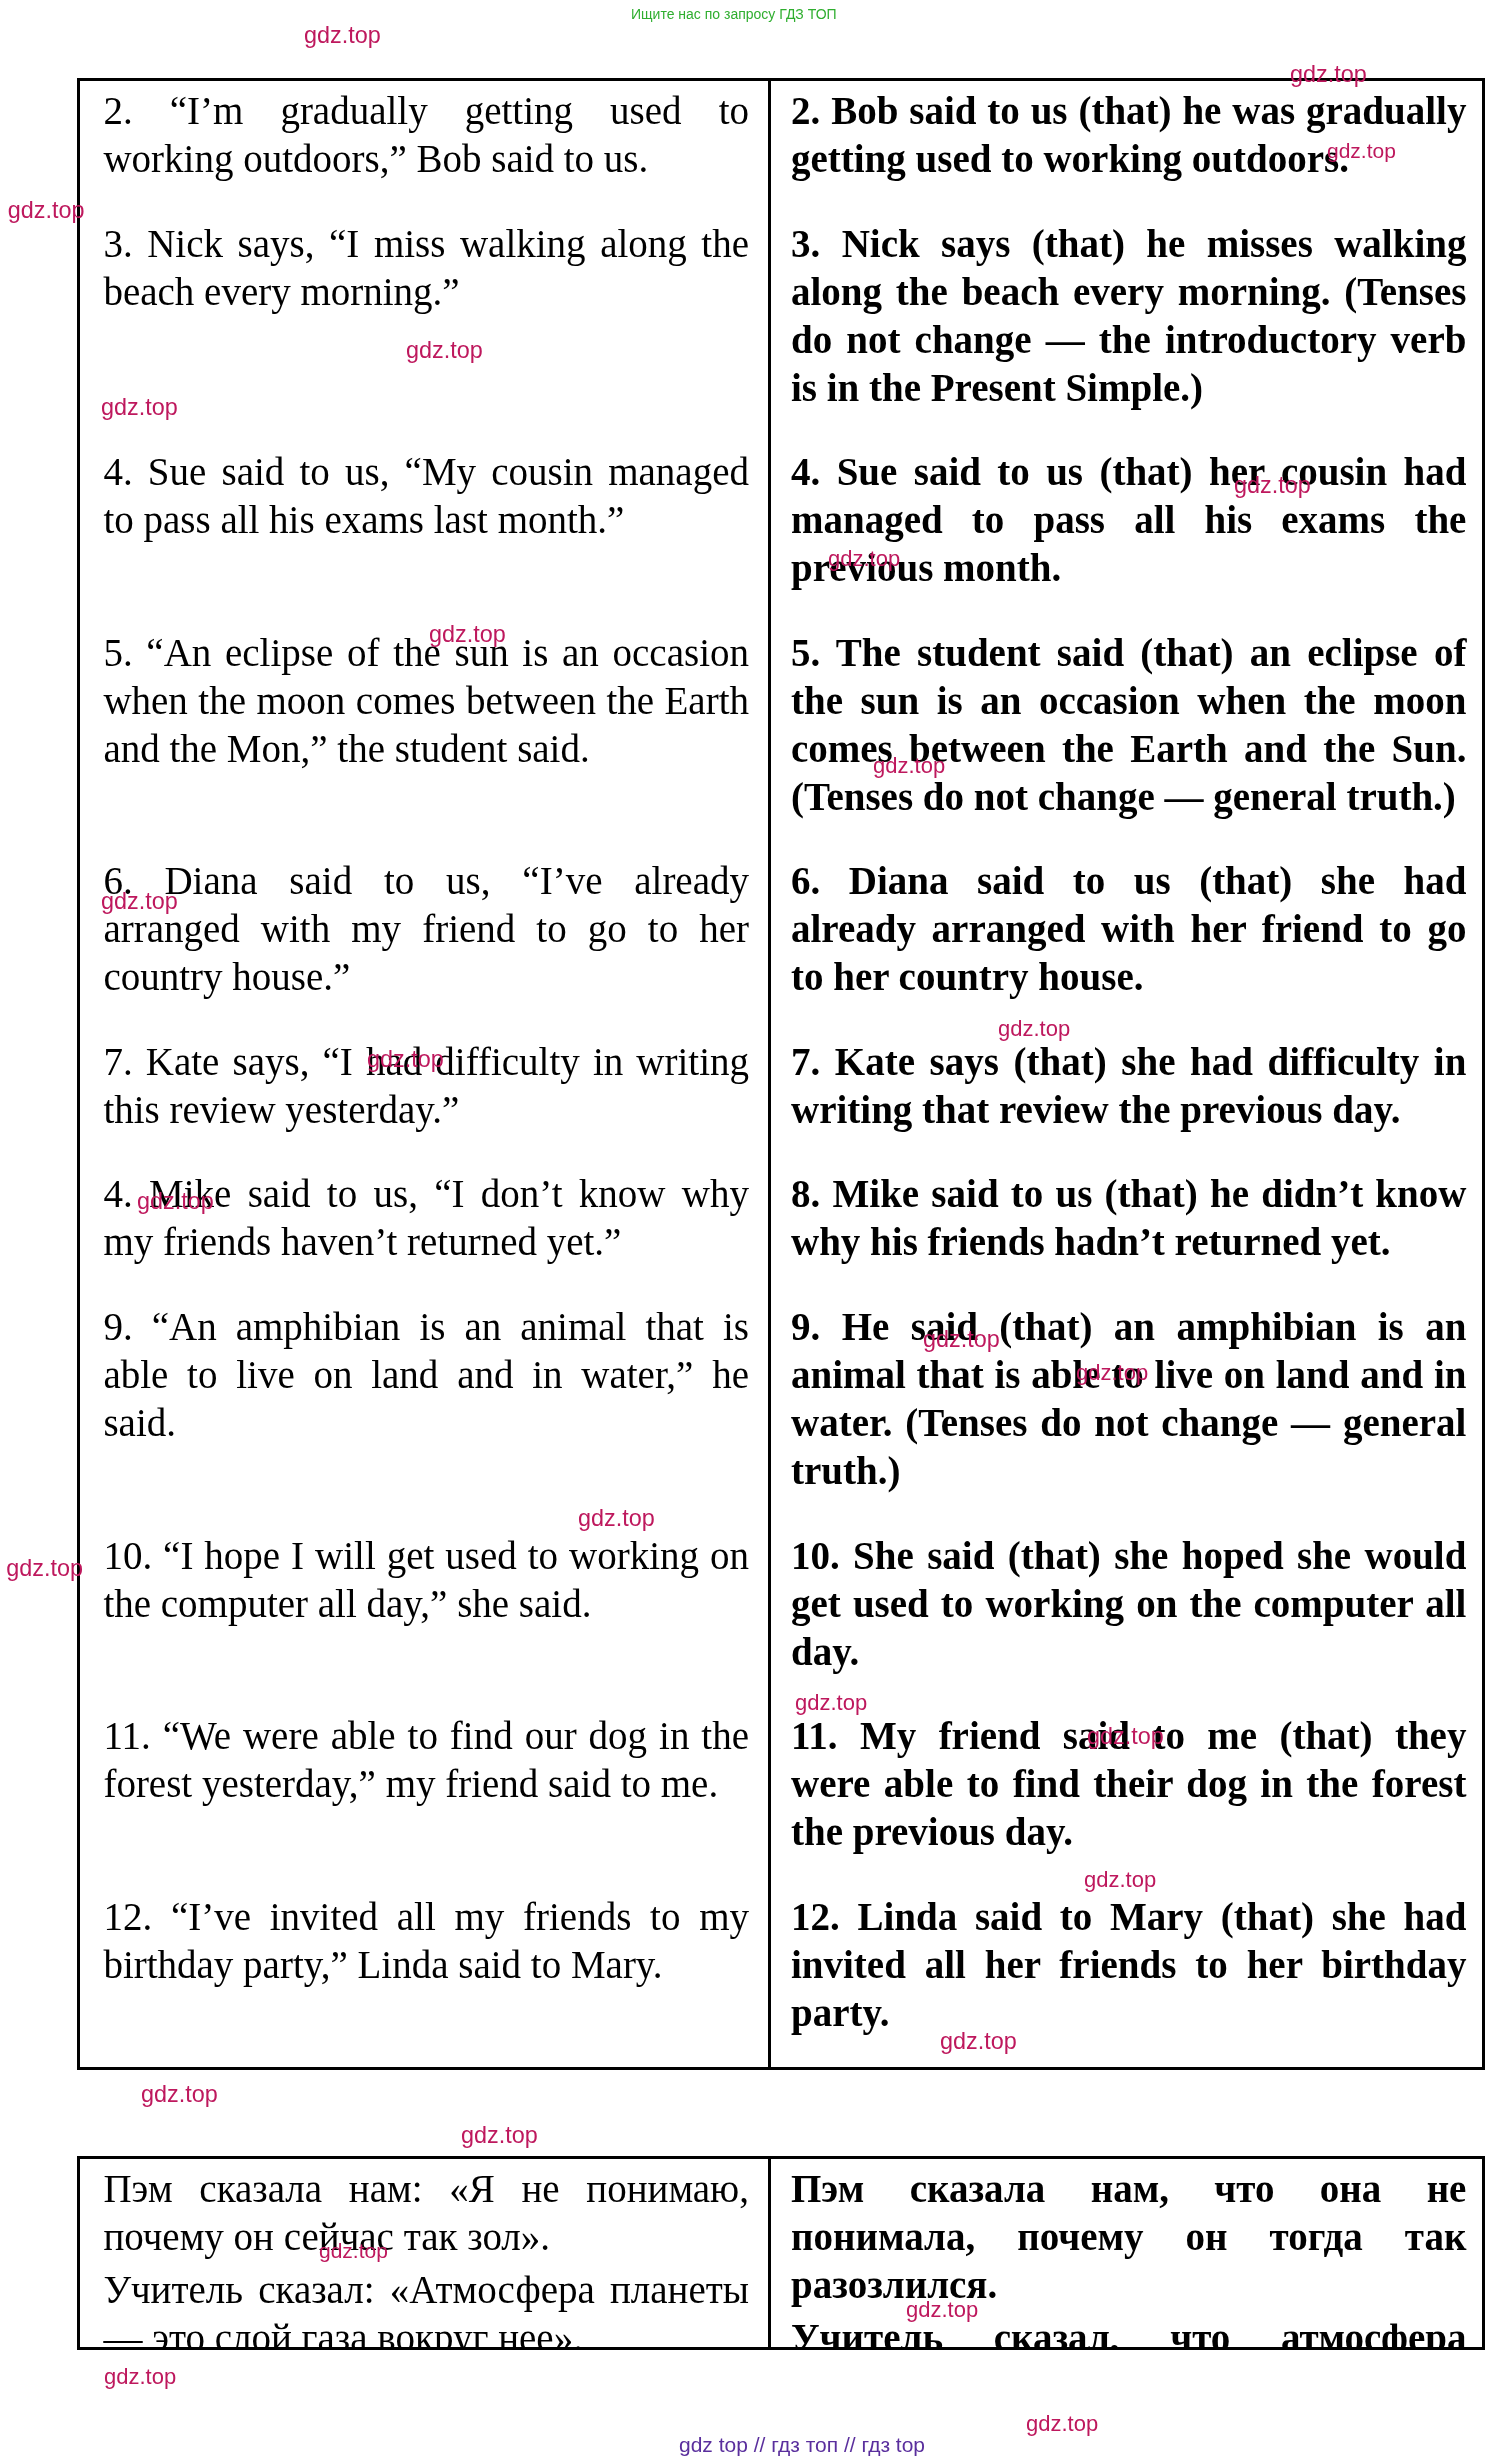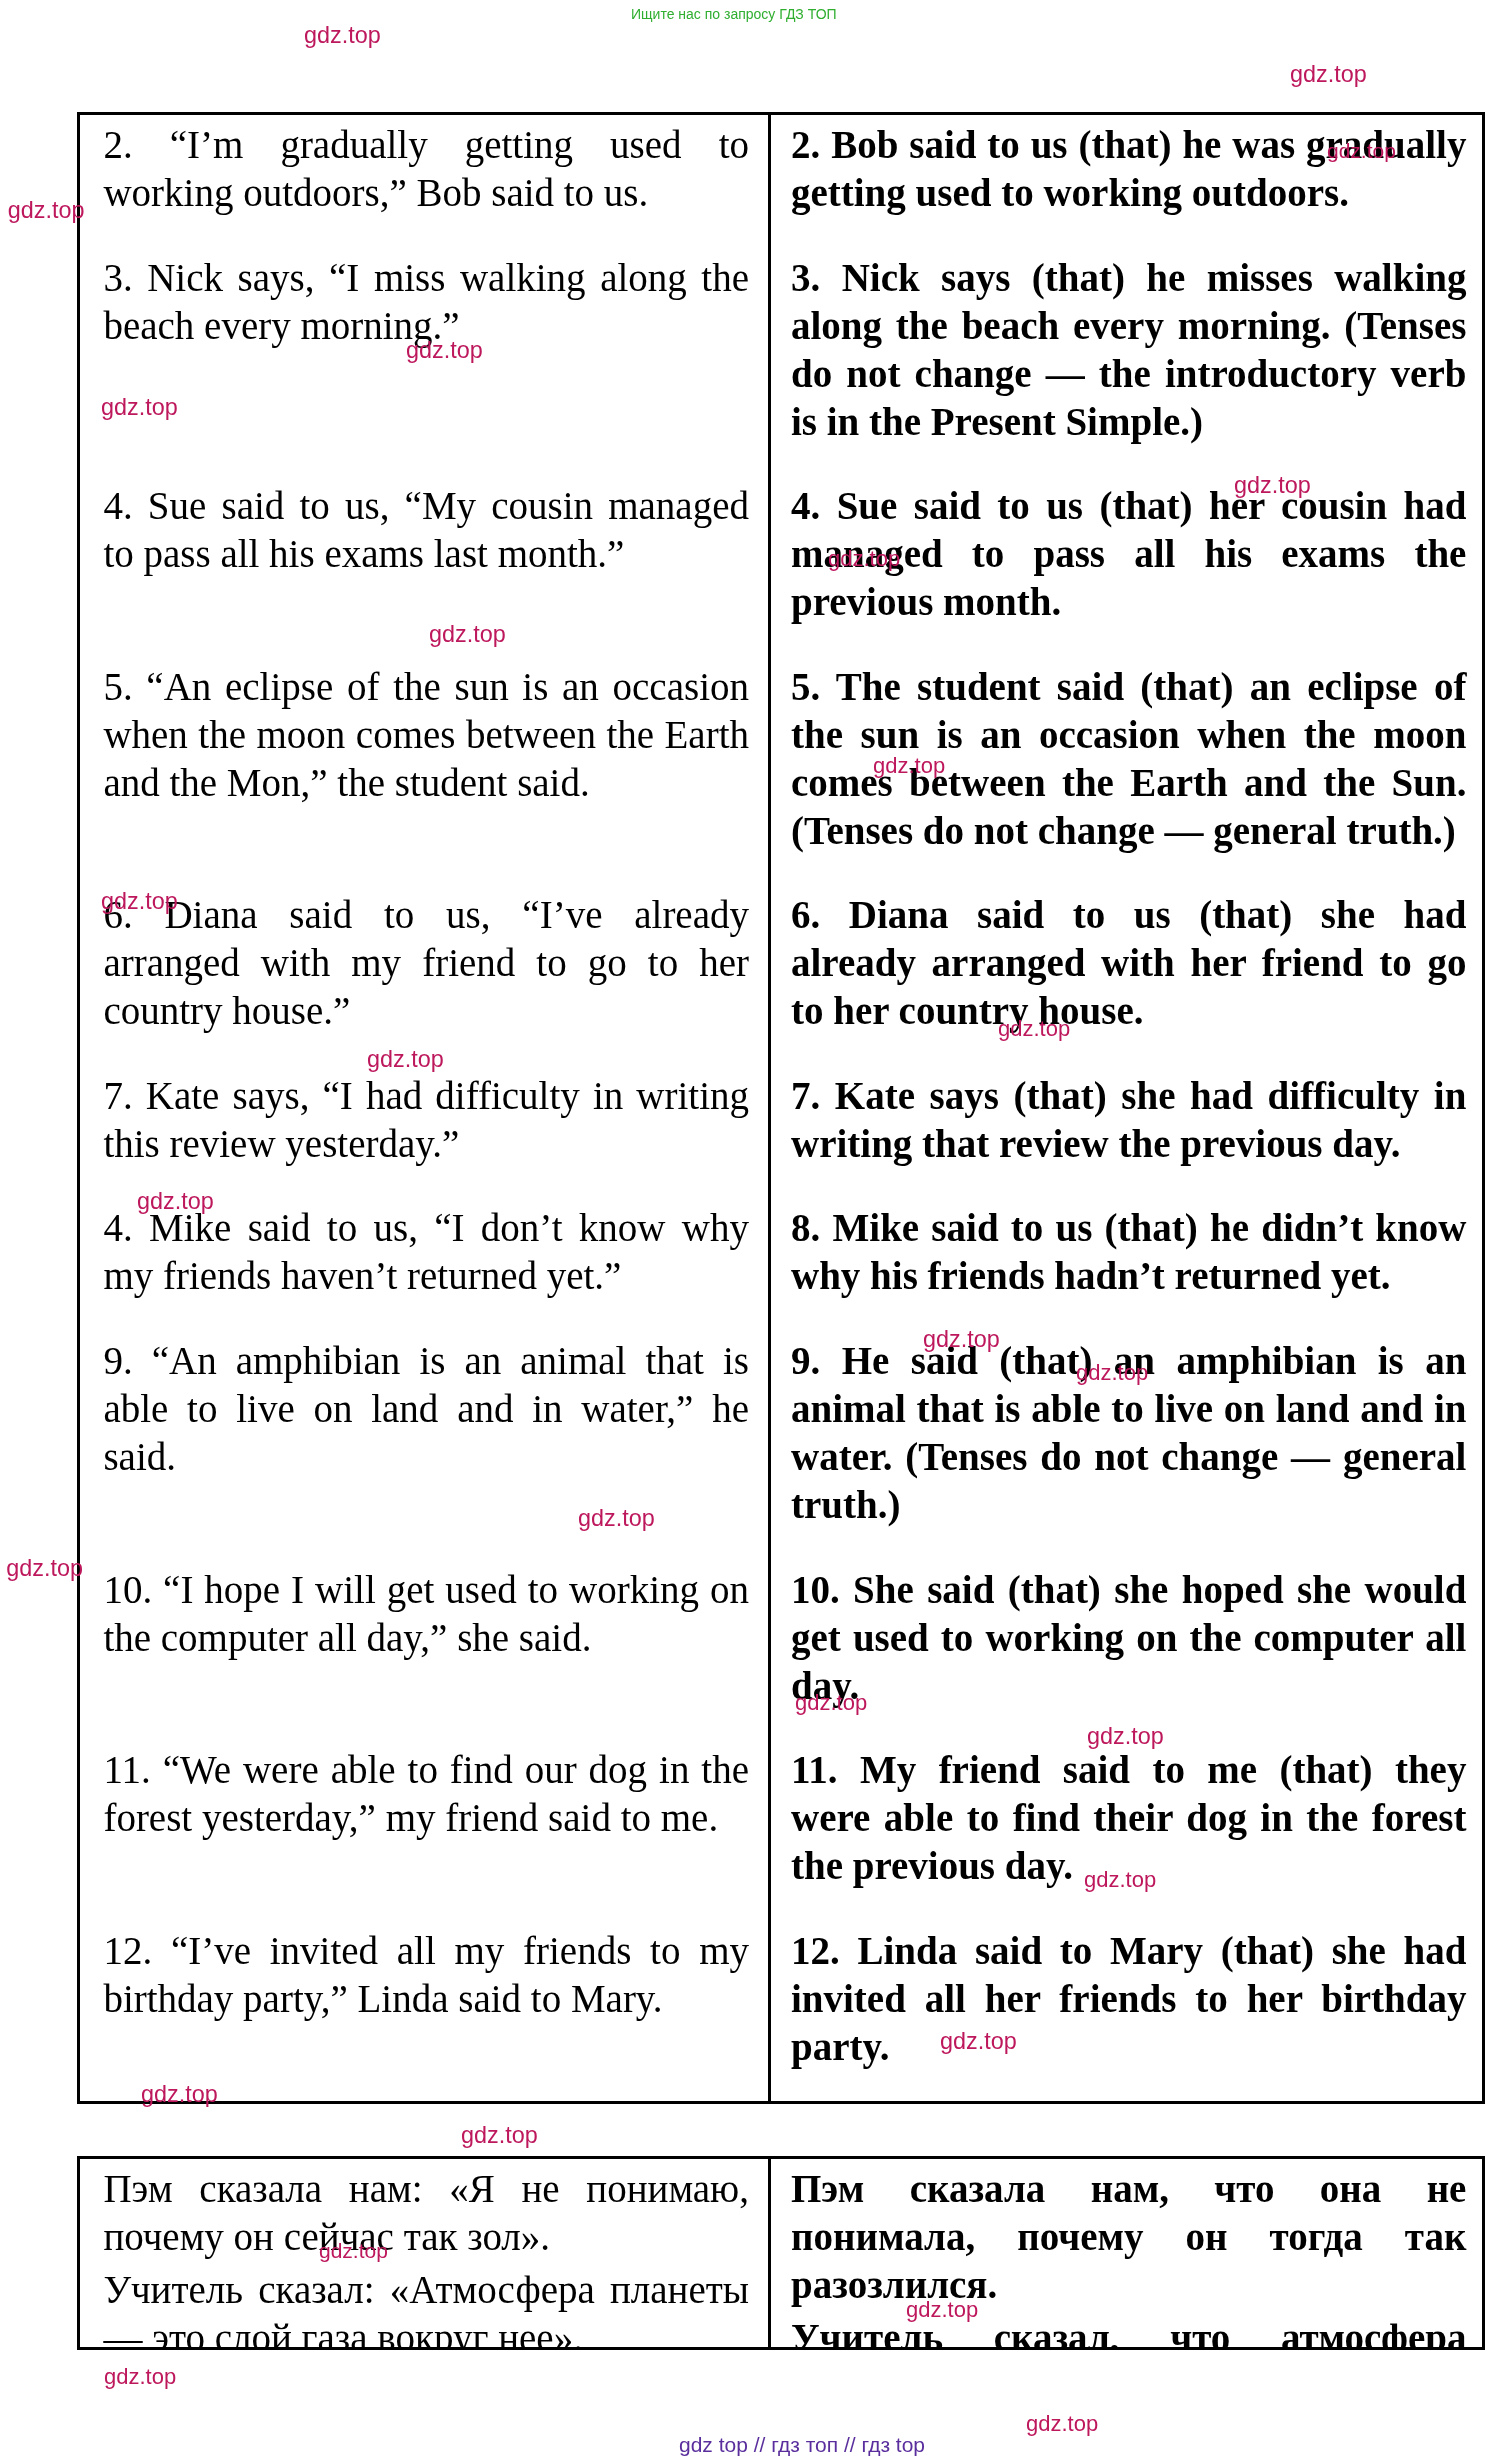--- a/index.html
+++ b/index.html
@@ -23,21 +23,21 @@
     font-size:23.4px; color:#be185d;
     white-space:nowrap; z-index:5;
   }
   .grid-table {
     position:absolute; left:77px; width:1408px;
     border:3.1px solid #000;
     display:grid;
     grid-template-columns:688px 1fr;
     overflow:hidden; background:#fff;
   }
-  #table1 { top:78px;  height:1992px;margin-top:34px; }
+  #table1 { top:78px;  height:1992px; }
   #table2 { top:2156px; height:194px;  }
   .cell {
     font-size:39px; line-height:48px;
     padding:6.2px 19px 3.1px 23.4px;
   }
   .cell.right {
     border-left:3.1px solid #000;
     font-weight:bold;
     padding:6.2px 15.6px 3.1px 20px;
   }

